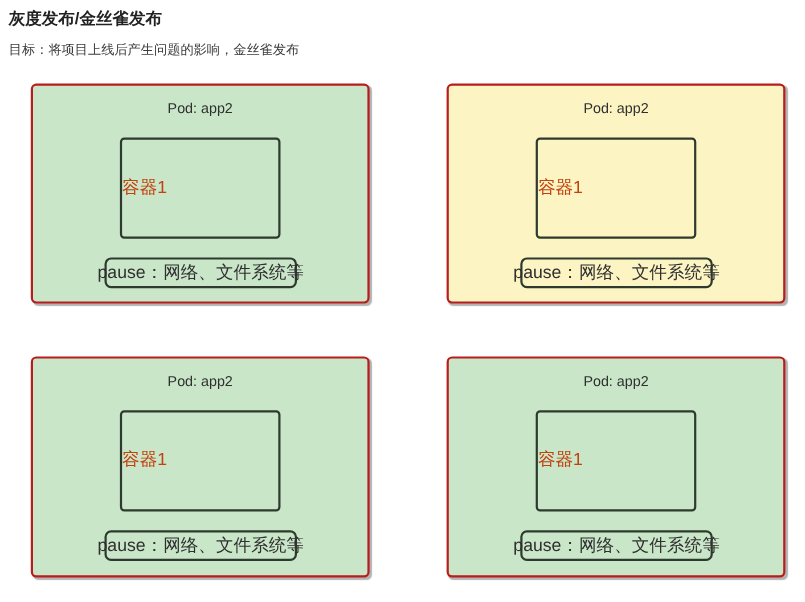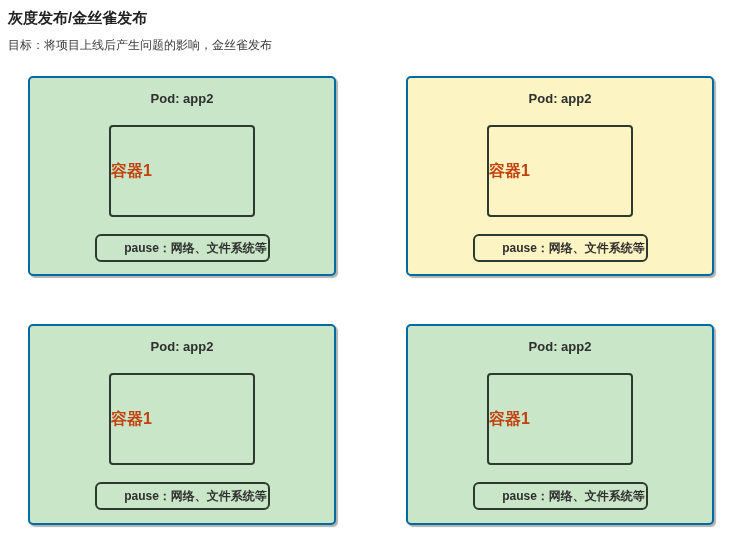--- a/index.html
+++ b/index.html
@@ -49,24 +49,23 @@
     position: absolute;
     left: 0;
     top: 0;
     width: 732px;
     height: 547px;
   }
 
   .pod-card {
     position: absolute;
     box-sizing: border-box;
-    border: 2px solid #0369a1;
+    border: 2px solid #b91c1c;
     border-radius: 5px;
     box-shadow: 2px 2px 1px rgba(0,0,0,0.30);
-    font-weight: bold;
   }
   .pod-card.green { background: #c9e6c9; }
   .pod-card.yellow { background: #fcf4c3; }
 
   
   #pod-0 { left: 28px;  top: 76px;  width: 308px; height: 200px; }
   #pod-1 { left: 406px; top: 76px;  width: 308px; height: 200px; }
   #pod-2 { left: 28px;  top: 324px; width: 308px; height: 201px; }
   #pod-3 { left: 406px; top: 324px; width: 308px; height: 201px; }
 
@@ -112,28 +111,28 @@
     left: 65px;
     top: 156px;
     width: 175px;
     height: 28px;
     border: 2px solid #2d3a2d;
     border-radius: 6px;
     background: transparent;
   }
   .pause-label {
     position: absolute;
-    left: 13px;
+    left: 0;
     top: 0;
     width: 100%;
     height: 100%;
     display: flex;
     align-items: center;
     justify-content: center;
-    font-size: 12px;
+    font-size: 16px;
     color: #2f2f2f;
     white-space: nowrap;
     text-align: right;
   }
 </style>
 </head>
 <body>
 
 <div id="header">
   <h1 id="page-title">灰度发布/金丝雀发布</h1>

